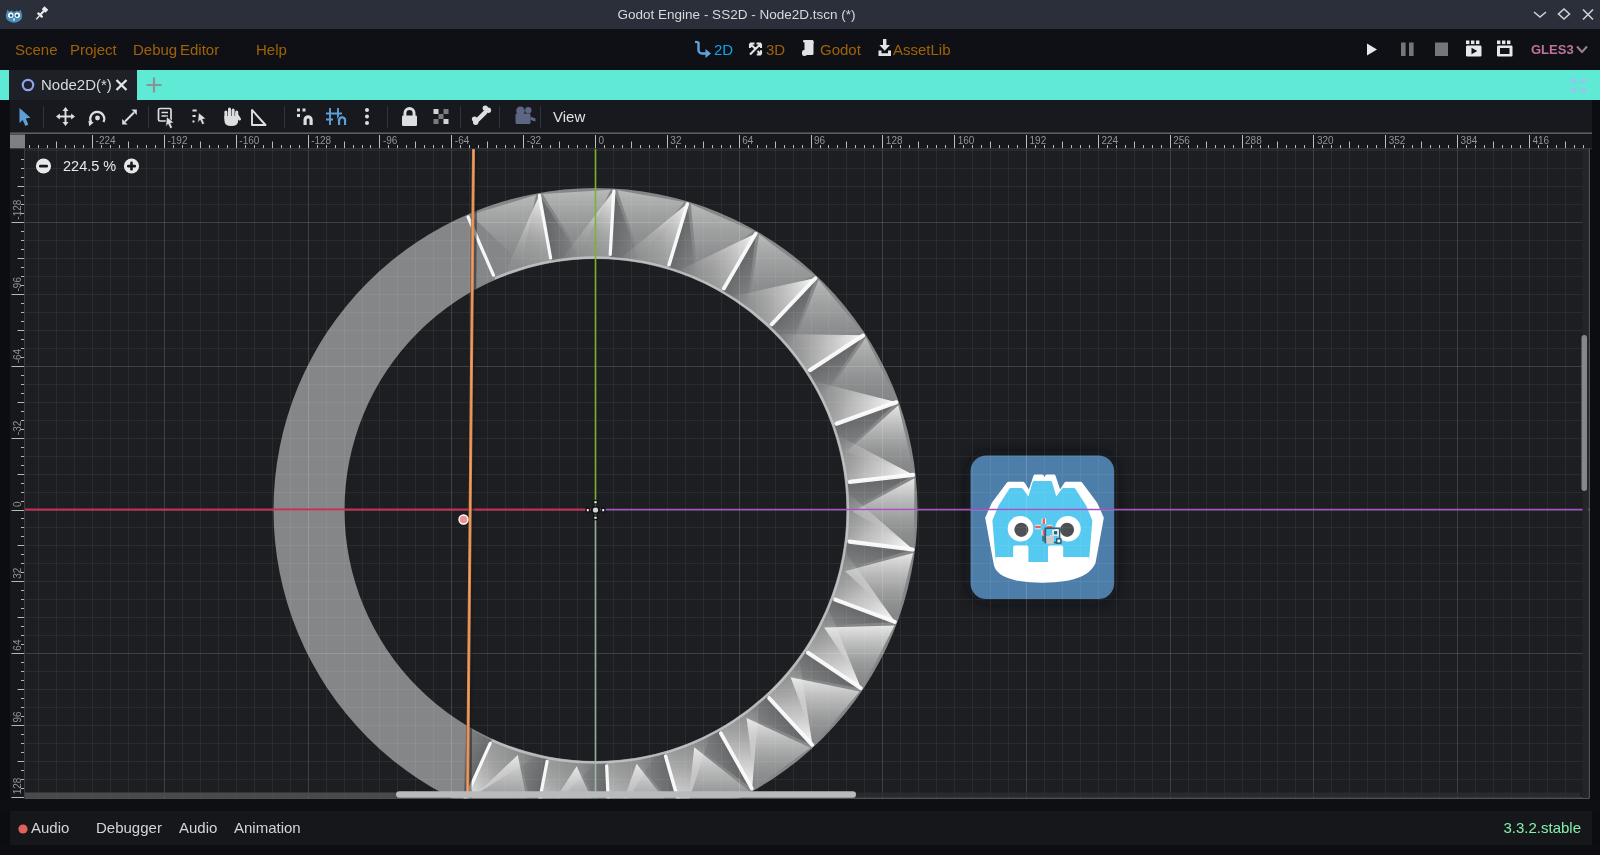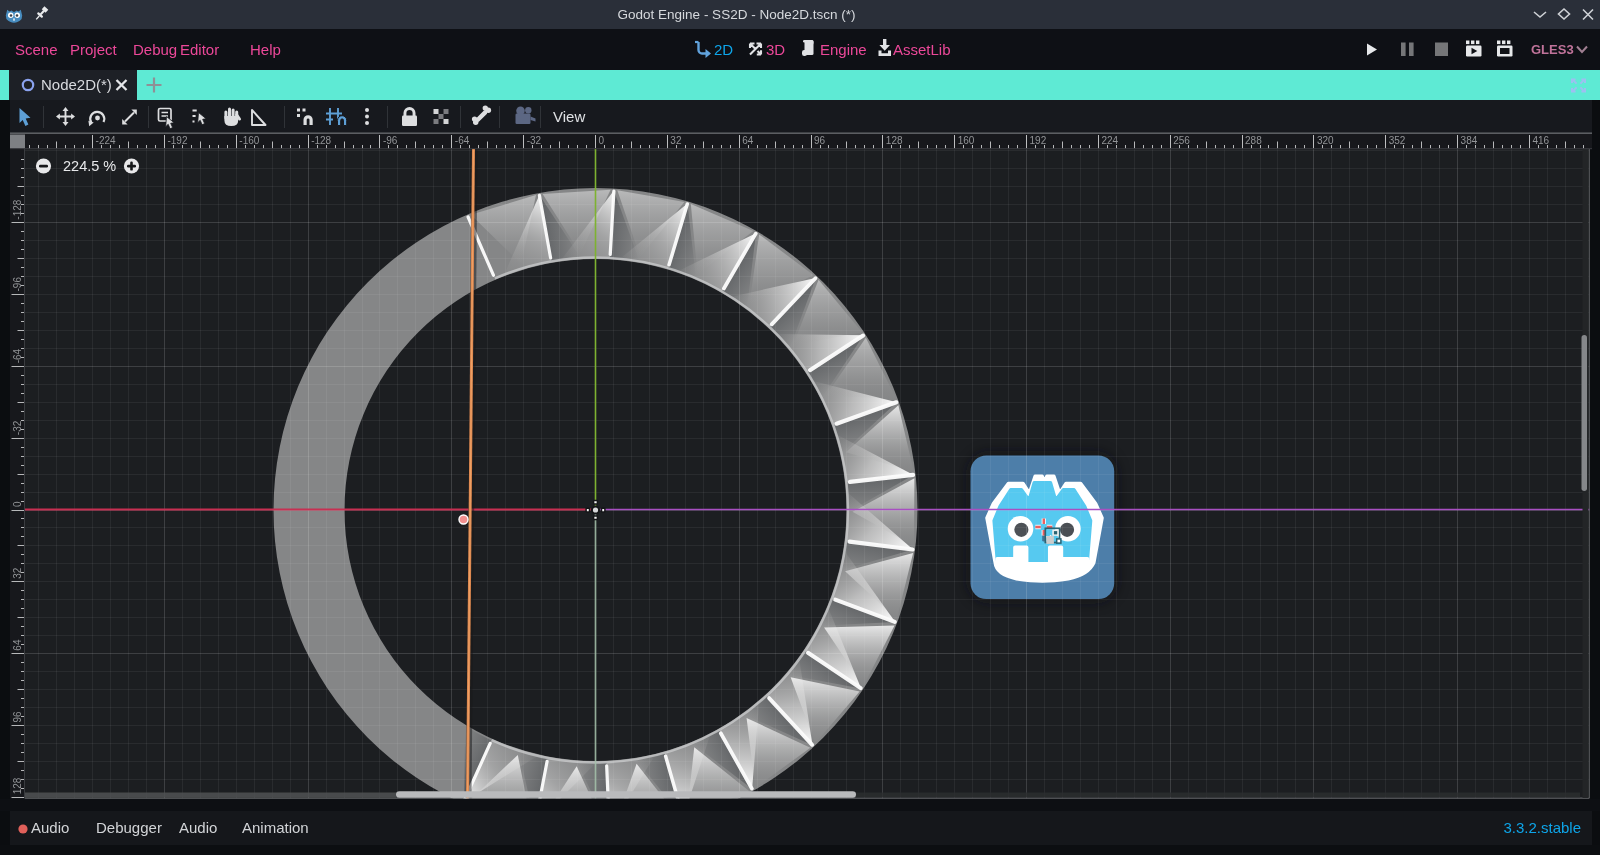--- a/index.html
+++ b/index.html
@@ -2,21 +2,21 @@
 <html><head><meta charset="utf-8"><style>
 *{margin:0;padding:0;box-sizing:border-box}
 body{width:1600px;height:855px;overflow:hidden;background:#0b0d10;font-family:"Liberation Sans",sans-serif;position:relative}
 .titlebar{position:absolute;left:0;top:0;width:1600px;height:29px;background:#2a2f39;color:#d6d9dd;font-size:13.5px}
 .menubar{position:absolute;left:0;top:29px;width:1600px;height:41px;background:#0e1015}
 .tabrow{position:absolute;left:0;top:70px;width:1600px;height:30px;background:#5eead4}
 .toolbar{position:absolute;left:10px;top:100px;width:1582px;height:33px;background:#17191e}
 .bottom1{position:absolute;left:0;top:799px;width:1600px;height:12px;background:#0d0f13}
 .bottombar{position:absolute;left:10px;top:811px;width:1582px;height:34px;background:#15171b;color:#d2d4d7;font-size:15px}
 .bottom2{position:absolute;left:0;top:845px;width:1600px;height:10px;background:#0c0e11}
-.mi{position:absolute;top:0;height:41px;line-height:41px;color:#ec4899;font-size:15px}
+.mi{position:absolute;top:0;height:41px;line-height:41px;color:#a16207;font-size:15px}
 .sep{position:absolute;top:106px;width:1px;height:22px;background:#303338}
 svg{display:block}
 </style></head><body>
 
 <div class="titlebar">
  <svg width="40" height="29" style="position:absolute;left:0;top:0">
       <g transform="translate(5,6)">
   <path d="M0.8,9.5 L2.2,3.8 L4.4,5.6 L6.8,4.4 L8.1,5.8 L9.9,5.8 L11.2,4.4 L13.6,5.6 L15.8,3.8 L17.2,9.5 L16.6,13 Q13,16.8 9,16.8 Q5,16.8 1.4,13 Z" fill="#478cbf"></path>
   <circle cx="5.7" cy="9.3" r="2.7" fill="#fff"></circle>
         <circle cx="12.3" cy="9.3" r="2.7" fill="#fff"></circle>
@@ -39,41 +39,41 @@
   <path d="M44,9 l5.5,5 -5.5,5 -5.5,-5 Z"></path>
   <path d="M63,9.5 l10,10 M73,9.5 l-10,10"></path>
  </svg>
 </div>
 
 <div class="menubar">
  <div class="mi" style="left:15px">Scene</div>
  <div class="mi" style="left:70px">Project</div>
  <div class="mi" style="left:133px">Debug</div>
  <div class="mi" style="left:180px">Editor</div>
- <div class="mi" style="left:250px">Help</div>
+ <div class="mi" style="left:256px">Help</div>
 
  <svg width="20" height="41" style="position:absolute;left:694px;top:0">
       <path d="M4.5,13 v8 a3.5,3.5 0 0 0 3.5,3.5 h4" fill="none" stroke="#61a3dd" stroke-width="2.4"></path>
       <path d="M11.5,20 l5.5,4.5 -5.5,4.5 Z" fill="#61a3dd"></path>
       <path d="M4.5,13 h-3.5" stroke="#61a3dd" stroke-width="2.2" fill="none"></path>
     </svg>
  <div class="mi" style="left:714px;color:#0ea5e9">2D</div>
  <svg width="20" height="41" style="position:absolute;left:746px;top:0" fill="none" stroke="#e0e2e5" stroke-width="2.1">
       <path d="M4,25.5 L15,14.5 M15,14.5 v4.5 M15,14.5 h-4.5 M4,14.5 l5.5,5.5 M4,14.5 v4.5 M4,14.5 h4.5 M15,25.5 l-3.5,-3.5 M15,25.5 h-4.2 M15,25.5 v-4.2"></path>
     </svg>
  <div class="mi" style="left:766px">3D</div>
  <svg width="20" height="41" style="position:absolute;left:799px;top:0">
       <g fill="#e0e2e5">
         <rect x="5.5" y="11" width="9" height="15" rx="1.5"></rect>
         <rect x="3" y="21" width="5" height="6" rx="2.2"></rect>
         <rect x="10" y="11" width="4.5" height="5" rx="2"></rect>
         <rect x="4" y="11" width="6" height="2.6" rx="1.3"></rect>
       </g>
     </svg>
- <div class="mi" style="left:820px">Engine</div>
+ <div class="mi" style="left:820px">Godot</div>
  <svg width="20" height="41" style="position:absolute;left:875px;top:0" fill="#e0e2e5">
       <path d="M8,10 h3.4 v6 h3.6 l-5.3,5.8 -5.3,-5.8 h3.6 Z"></path>
       <path d="M3.5,21.5 v5.5 h12.5 v-5.5 h-3 v2.8 h-6.5 v-2.8 Z"></path>
     </svg>
  <div class="mi" style="left:893px">AssetLib</div>
 
  <svg width="260" height="41" style="position:absolute;left:1340px;top:0">
   <path d="M27,14.5 l10,6 -10,6 Z" fill="#e6e8ea"></path>
   <rect x="61" y="13.5" width="4.6" height="13.5" fill="#757678"></rect>
       <rect x="69" y="13.5" width="4.6" height="13.5" fill="#757678"></rect>
@@ -917,16 +917,16 @@
   </svg>
 
 <div class="bottom1"></div>
 <div class="bottombar">
  <svg width="30" height="34" style="position:absolute;left:0;top:0">
       <circle cx="13" cy="18" r="4.6" fill="#e0605a"></circle>
     </svg>
  <div style="position:absolute;left:21px;line-height:34px">Audio</div>
  <div style="position:absolute;left:86px;line-height:34px">Debugger</div>
  <div style="position:absolute;left:169px;line-height:34px">Audio</div>
- <div style="position:absolute;left:232px;line-height:34px">Animation</div>
- <div style="position:absolute;right:11px;line-height:34px;color:#0ea5e9">3.3.2.stable</div>
+ <div style="position:absolute;left:224px;line-height:34px">Animation</div>
+ <div style="position:absolute;right:11px;line-height:34px;color:#86efac">3.3.2.stable</div>
 </div>
 <div class="bottom2"></div>
 
 </body></html>

